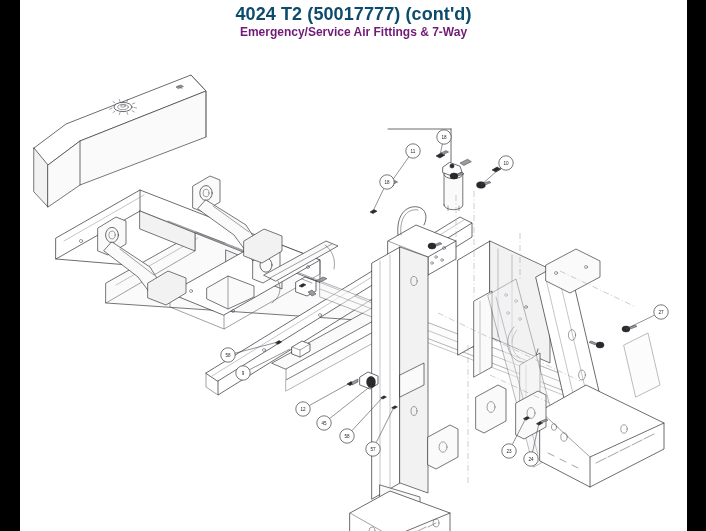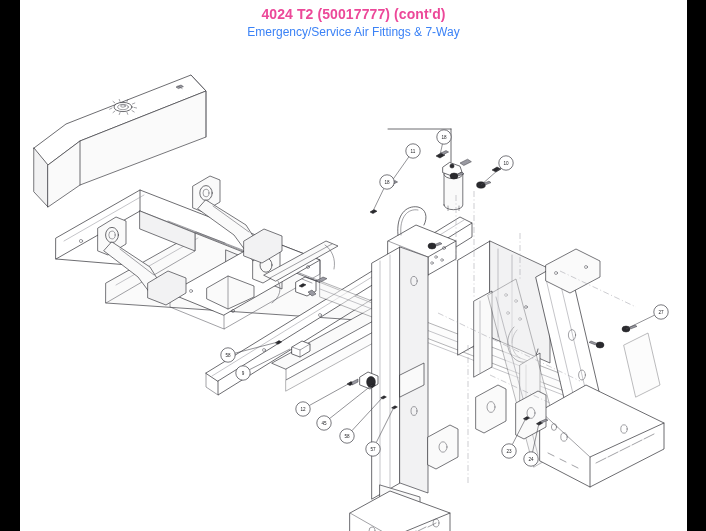--- a/index.html
+++ b/index.html
@@ -11,23 +11,23 @@
 
   
   #paper{position:absolute;left:20px;top:0;width:667px;height:531px;
          background:#ffffff;overflow:hidden;}
 
   #bar-left{position:absolute;left:0;top:0;width:20px;height:531px;background:#000;}
   #bar-right{position:absolute;left:687px;top:0;width:19px;height:531px;background:#000;}
 
   
   #title-block{position:absolute;left:0;top:7px;width:667px;text-align:center;}
-  #title{font-size:14px;font-weight:bold;color:#ec4899;letter-spacing:.1px;
+  #title{font-size:18px;font-weight:bold;color:#0c4a6e;letter-spacing:.1px;
          line-height:15px;}
-  #subtitle{font-size:12px;font-weight:normal;color:#3b82f6;line-height:15px;
+  #subtitle{font-size:12px;font-weight:bold;color:#701a75;line-height:15px;
             margin-top:3px;}
 
   
   #drawing{position:absolute;left:0;top:45px;width:667px;height:486px;}
   #drawing svg{display:block;width:667px;height:486px;}
 
   .ln{fill:none;stroke:#3c3c42;stroke-width:.75;
       stroke-linecap:round;stroke-linejoin:round;}
   .ln-t{fill:none;stroke:#55555c;stroke-width:.55;
         stroke-linecap:round;stroke-linejoin:round;}

